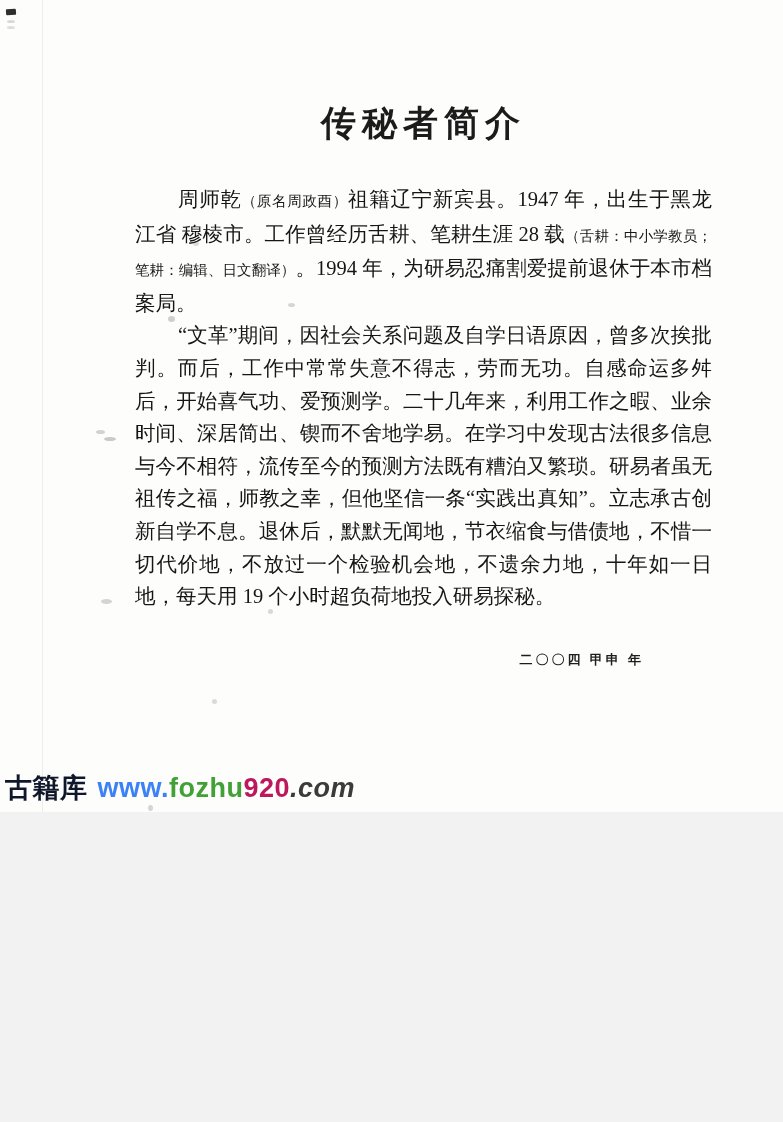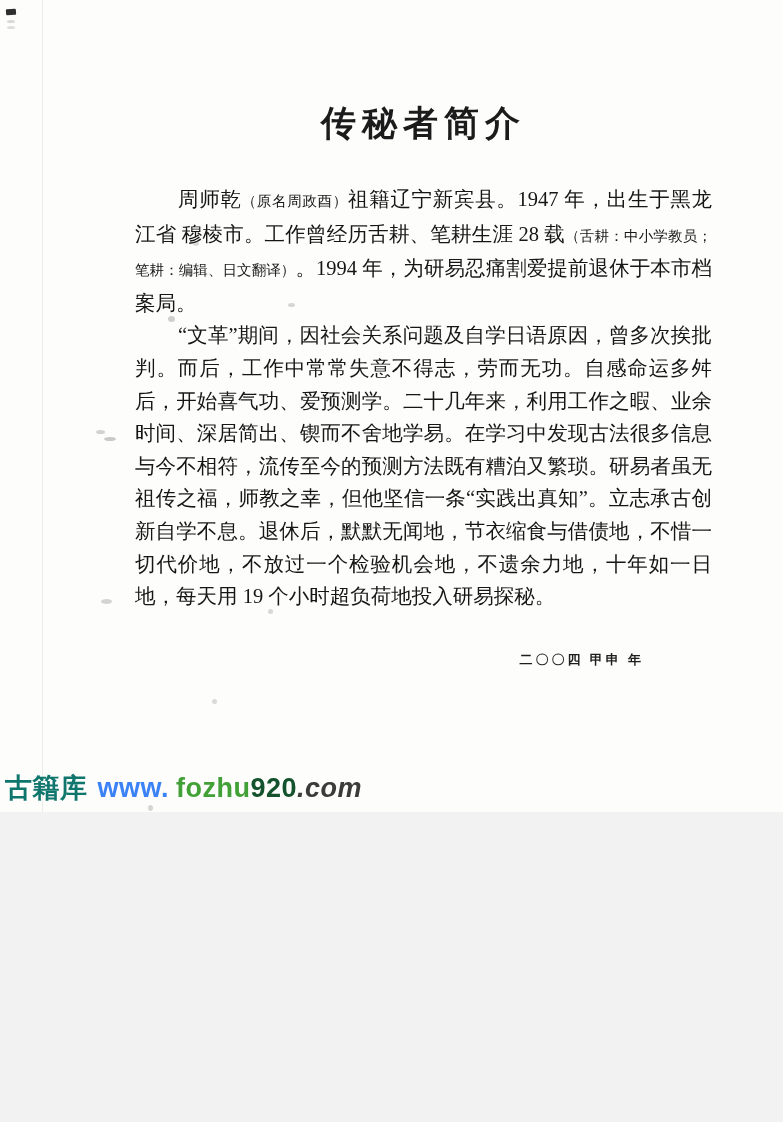--- a/index.html
+++ b/index.html
@@ -93,15 +93,15 @@
 
   <h1 class="page-title">传秘者简介</h1>
 
   <div class="body-text">
     <p><span class="seg">周师乾</span><span class="seg-small">（原名周政酉）</span><span class="seg">祖籍辽宁新宾县。1947 年，出生于黑龙江省 穆棱市。工作曾经历舌耕、笔耕生涯 28 载</span><span class="seg-small">（舌耕：中小学教员；笔耕：编辑、日文翻译）</span><span class="seg">。1994 年，为研易忍痛割爱提前退休于本市档案局。</span></p>
     <p><span class="seg">“文革”期间，因社会关系问题及自学日语原因，曾多次挨批判。而后，工作中常常失意不得志，劳而无功。自感命运多舛后，开始喜气功、爱预测学。二十几年来，利用工作之暇、业余时间、深居简出、锲而不舍地学易。在学习中发现古法很多信息与今不相符，流传至今的预测方法既有糟泊又繁琐。研易者虽无祖传之福，师教之幸，但他坚信一条“实践出真知”。立志承古创新自学不息。退休后，默默无闻地，节衣缩食与借债地，不惜一切代价地，不放过一个检验机会地，不遗余力地，十年如一日地，每天用 19 个小时超负荷地投入研易探秘。</span></p>
   </div>
 
   <div class="date-line">二〇〇四 甲申 年</div>
 
-  <div class="watermark"><span style="color: #0f766e;">古籍库</span><span class="wm-sep"></span><span style="color: #3b82f6;">www.</span><span style="color: rgb(65, 160, 54); margin-left: 7px;">fozhu</span><span style="color: #14532d;">920</span><span style="color: rgb(59, 59, 59); font-style: italic;">.com</span></div>
+  <div class="watermark"><span style="color: #0f172a;">古籍库</span><span class="wm-sep"></span><span style="color: #3b82f6;">www.</span><span style="color: rgb(65, 160, 54);">fozhu</span><span style="color: #be185d;">920</span><span style="color: rgb(59, 59, 59); font-style: italic;">.com</span></div>
 
 </div>
 
 </body></html>

